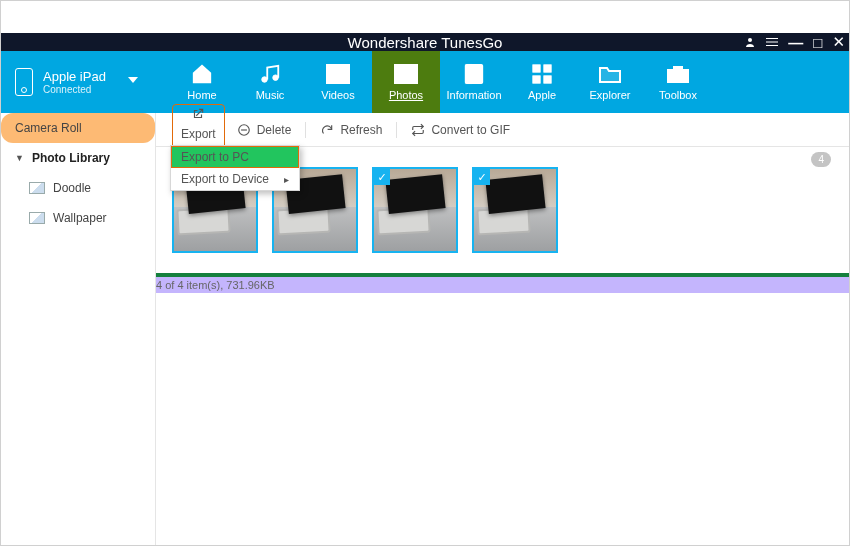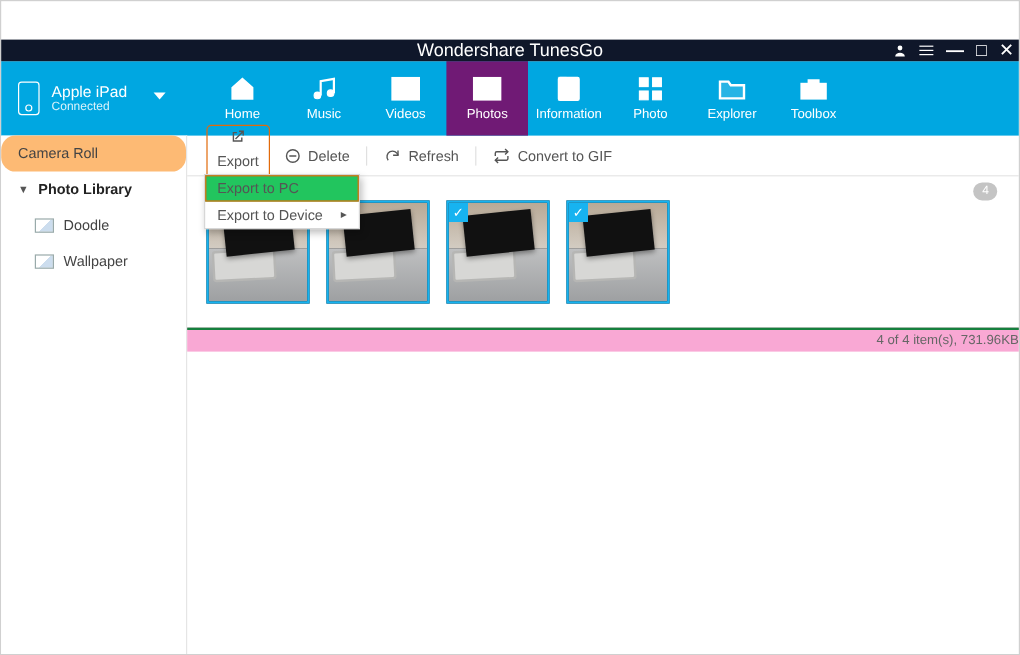--- a/index.html
+++ b/index.html
@@ -13,21 +13,21 @@
   
   .topbar { height: 62px; background:#00a7e1; display:flex; align-items:flex-end;}
   .device-box { width:155px; height:62px; display:flex; align-items:center; padding-left:14px; color:#fff; position:relative;}
   .device-box .phone-icon { width:18px; height:28px; border:1.5px solid #fff; border-radius:3px; margin-right:10px; position:relative;}
   .device-box .phone-icon:after { content:""; position:absolute; bottom:2px; left:50%; transform:translateX(-50%); width:4px; height:4px; border:1px solid #fff; border-radius:50%;}
   .device-box .dname { font-size:13px; font-weight:500;}
   .device-box .dstatus { font-size:10px; opacity:.85;}
   .device-box .caret {position:absolute; right:18px; top:26px;width:0;height:0;border-left:5px solid transparent;border-right:5px solid transparent;border-top:6px solid #fff;}
   .navitems { display:flex; margin-left:12px;}
   .navitem { width:68px; height:62px; display:flex; flex-direction:column; align-items:center; justify-content:center; color:#fff; font-size:11px; cursor:pointer; gap:4px;}
-  .navitem.active { background:#701a75;}
+  .navitem.active { background:#4d7c0f;text-decoration:underline;}
   .navicon { width:26px; height:22px; display:flex; align-items:center; justify-content:center;}
   .navicon svg { fill:#fff; stroke:#fff;}
   
   .main { flex:1; display:flex; min-height:0;}
   .sidebar { width:155px; border-right:1px solid #e5e5e5; background:#fff; font-size:12px;}
   .side-item { height:30px; display:flex; align-items:center; padding-left:14px; cursor:pointer; gap:8px; color:#444;}
   .side-cat { font-weight:bold; color:#222; }
   .side-item.selected { background:#fdba74;border-radius:12px;}
   .side-item .tri { font-size:9px; color:#555;}
   .side-sub { padding-left:28px;}
@@ -45,21 +45,21 @@
   .export-menu .mi .arrow { font-size:10px;}
   .thumbs { padding:20px 16px; display:flex; gap:14px; flex-wrap:wrap; align-content:flex-start;}
   .thumb { width:86px; height:86px; border:2px solid #17b3f0; position:relative; background:#222; overflow:hidden; cursor:pointer;}
   .thumb .chk { position:absolute; top:0; left:0; width:16px; height:16px; background:#17b3f0; display:flex; align-items:center; justify-content:center;}
   .thumb .chk:after { content:"✓"; color:#fff; font-size:11px;}
   .imgph { position:absolute; inset:0;}
   .imgph .desk{position:absolute;left:0;right:0;top:46%;bottom:0;background:linear-gradient(180deg,#bfc0c1,#9ea0a2);}
   .imgph .wall{position:absolute;left:0;right:0;top:0;height:46%;background:linear-gradient(180deg,#b8a996,#d3ccc2);}
   .imgph .tab{position:absolute;left:16%;top:10%;width:70%;height:42%;background:#111;transform:rotate(-6deg);box-shadow:0 2px 4px rgba(0,0,0,.4);}
   .imgph .lap{position:absolute;left:4%;top:48%;width:65%;height:32%;background:#d7d7d5;border:2px solid #b6b6b4;border-radius:3px;transform:rotate(-3deg);}
-  .statusbar { height:20px; border-top:2px solid #15803d; background:#f9a8d4; font-size:11px; color:#666; display:flex; align-items:center; justify-content:flex-end;}
+  .statusbar { height:20px; border-top:4px solid #15803d; background:#c4b5fd; font-size:11px; color:#666; display:flex; align-items:center; justify-content:flex-start;}
   .sep { width:1px; height:16px; background:#e0e0e0; margin:0 2px;}
 </style>
 </head>
 <body>
 
 <div class="window">
 
   <div class="titlebar">
     <span class="title">Wondershare TunesGo</span>
     <div class="right">
@@ -144,21 +144,21 @@
       </div>
       <div class="navitem">
         <div class="navicon">
             <svg width="22" height="22" viewBox="0 0 24 24" fill="#fff">
               <rect x="2" y="2" width="8" height="8"></rect>
               <rect x="14" y="2" width="8" height="8"></rect>
               <rect x="2" y="14" width="8" height="8"></rect>
               <rect x="14" y="14" width="8" height="8"></rect>
             </svg>
           </div>
-        <span>Photo</span>
+        <span>Apple</span>
       </div>
       <div class="navitem">
         <div class="navicon">
             <svg width="24" height="20" viewBox="0 0 24 20" fill="none" stroke="#fff" stroke-width="2">
               <path d="M2 4h7l2 3h11v11H2z" fill="#fff" fill-opacity=".15"></path>
             </svg>
           </div>
         <span>Explorer</span>
       </div>
       <div class="navitem">

